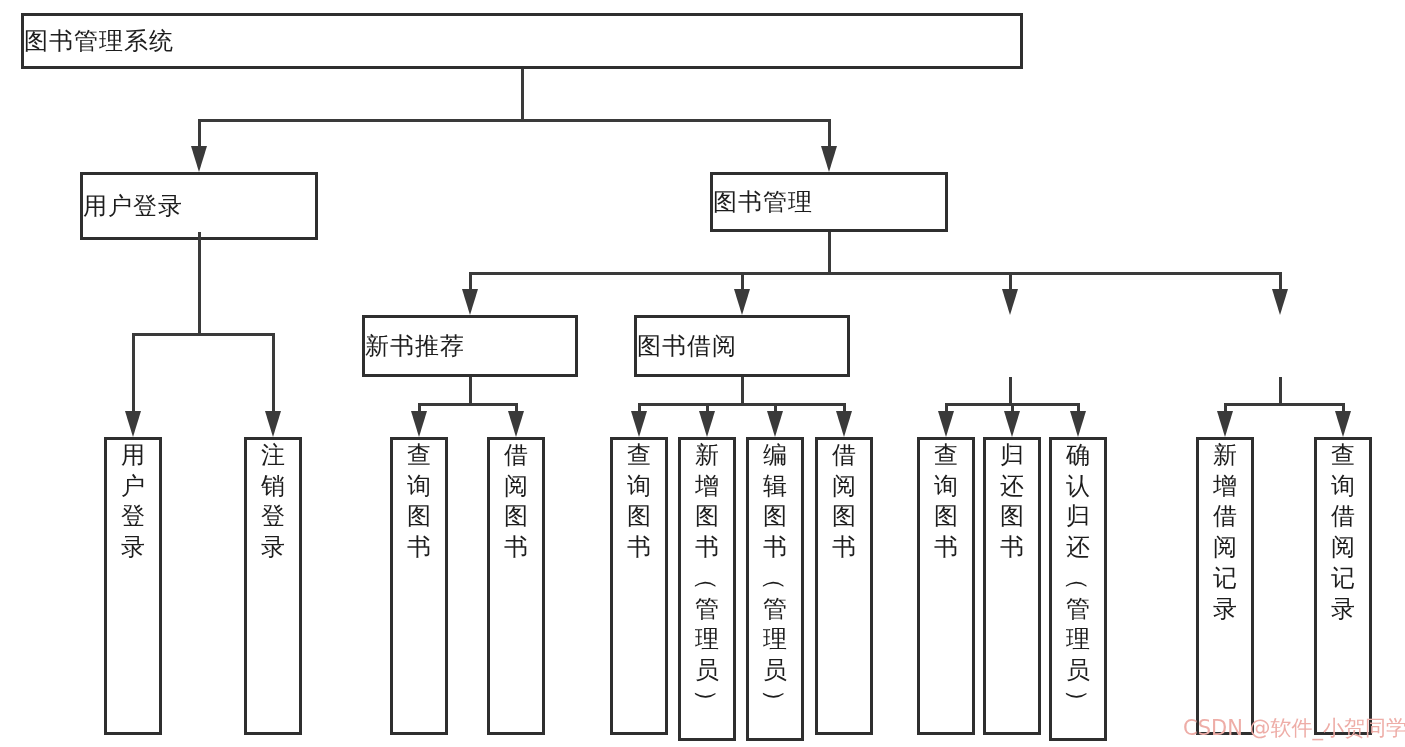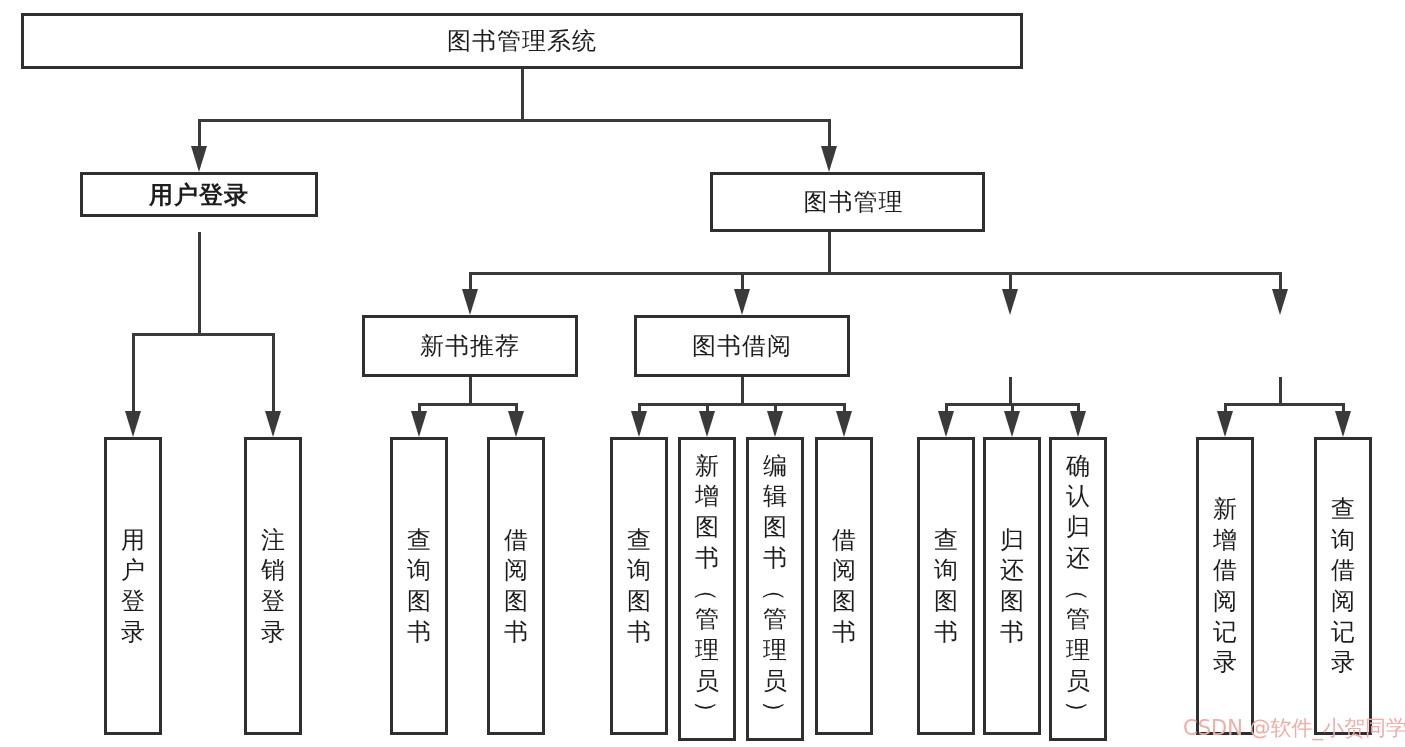--- a/index.html
+++ b/index.html
@@ -9,21 +9,21 @@
     --bg:#ffffff;
     --wm:#eeada7;
   }
   *{margin:0;padding:0;box-sizing:border-box;}
   body{background:#fff;font-family:"DejaVu Sans","Liberation Sans",sans-serif;}
   .stage{
     position:relative;width:1405px;height:747px;background:var(--bg);overflow:hidden;
   }
   .node{
     position:absolute;background:#fff;border:3px solid var(--border);
-    display:flex;align-items:center;justify-content:center;
+    display:flex;align-items:center;
     color:var(--text);font-size:24px;letter-spacing:1px;
   }
   .hbox{flex-direction:row;}
   .vbox{flex-direction:column;font-size:24px;letter-spacing:0;}
   .vchar{display:block;line-height:1.28;text-align:center;}
   .vchar.rot{transform:rotate(90deg);}
   .vline{position:absolute;width:3px;background:var(--line);}
   .hline{position:absolute;height:3px;background:var(--line);}
   .arrow{
     position:absolute;width:0;height:0;
@@ -46,24 +46,24 @@
 
   <div>
     <div class="vline" style="left:521px;top:69px;height:53px;"></div>
     <div class="hline" style="top:119px;left:198px;width:633px;"></div>
     <div class="vline" style="left:198px;top:119px;height:31px;"></div>
     <div class="arrow" style="left:191px;top:146px;"></div>
     <div class="vline" style="left:828px;top:119px;height:31px;"></div>
     <div class="arrow" style="left:821px;top:146px;"></div>
   </div>
 
-  <div class="node hbox" style="left:80px;top:172px;width:238px;height:45px;font-weight:bold;">
+  <div class="node hbox" style="left:80px;top:172px;width:238px;height:68px;">
     <span>用户登录</span>
   </div>
-  <div class="node hbox" style="left:710px;top:172px;width:275px;height:60px;padding-left:12px;">
+  <div class="node hbox" style="left:710px;top:172px;width:238px;height:60px;">
     <span>图书管理</span>
   </div>
 
   <div>
     <div class="vline" style="left:198px;top:232px;height:104px;"></div>
     <div class="hline" style="top:333px;left:132px;width:143px;"></div>
     <div class="vline" style="left:132px;top:333px;height:82px;"></div>
     <div class="arrow" style="left:125px;top:411px;"></div>
     <div class="vline" style="left:272px;top:333px;height:82px;"></div>
     <div class="arrow" style="left:265px;top:411px;"></div>

